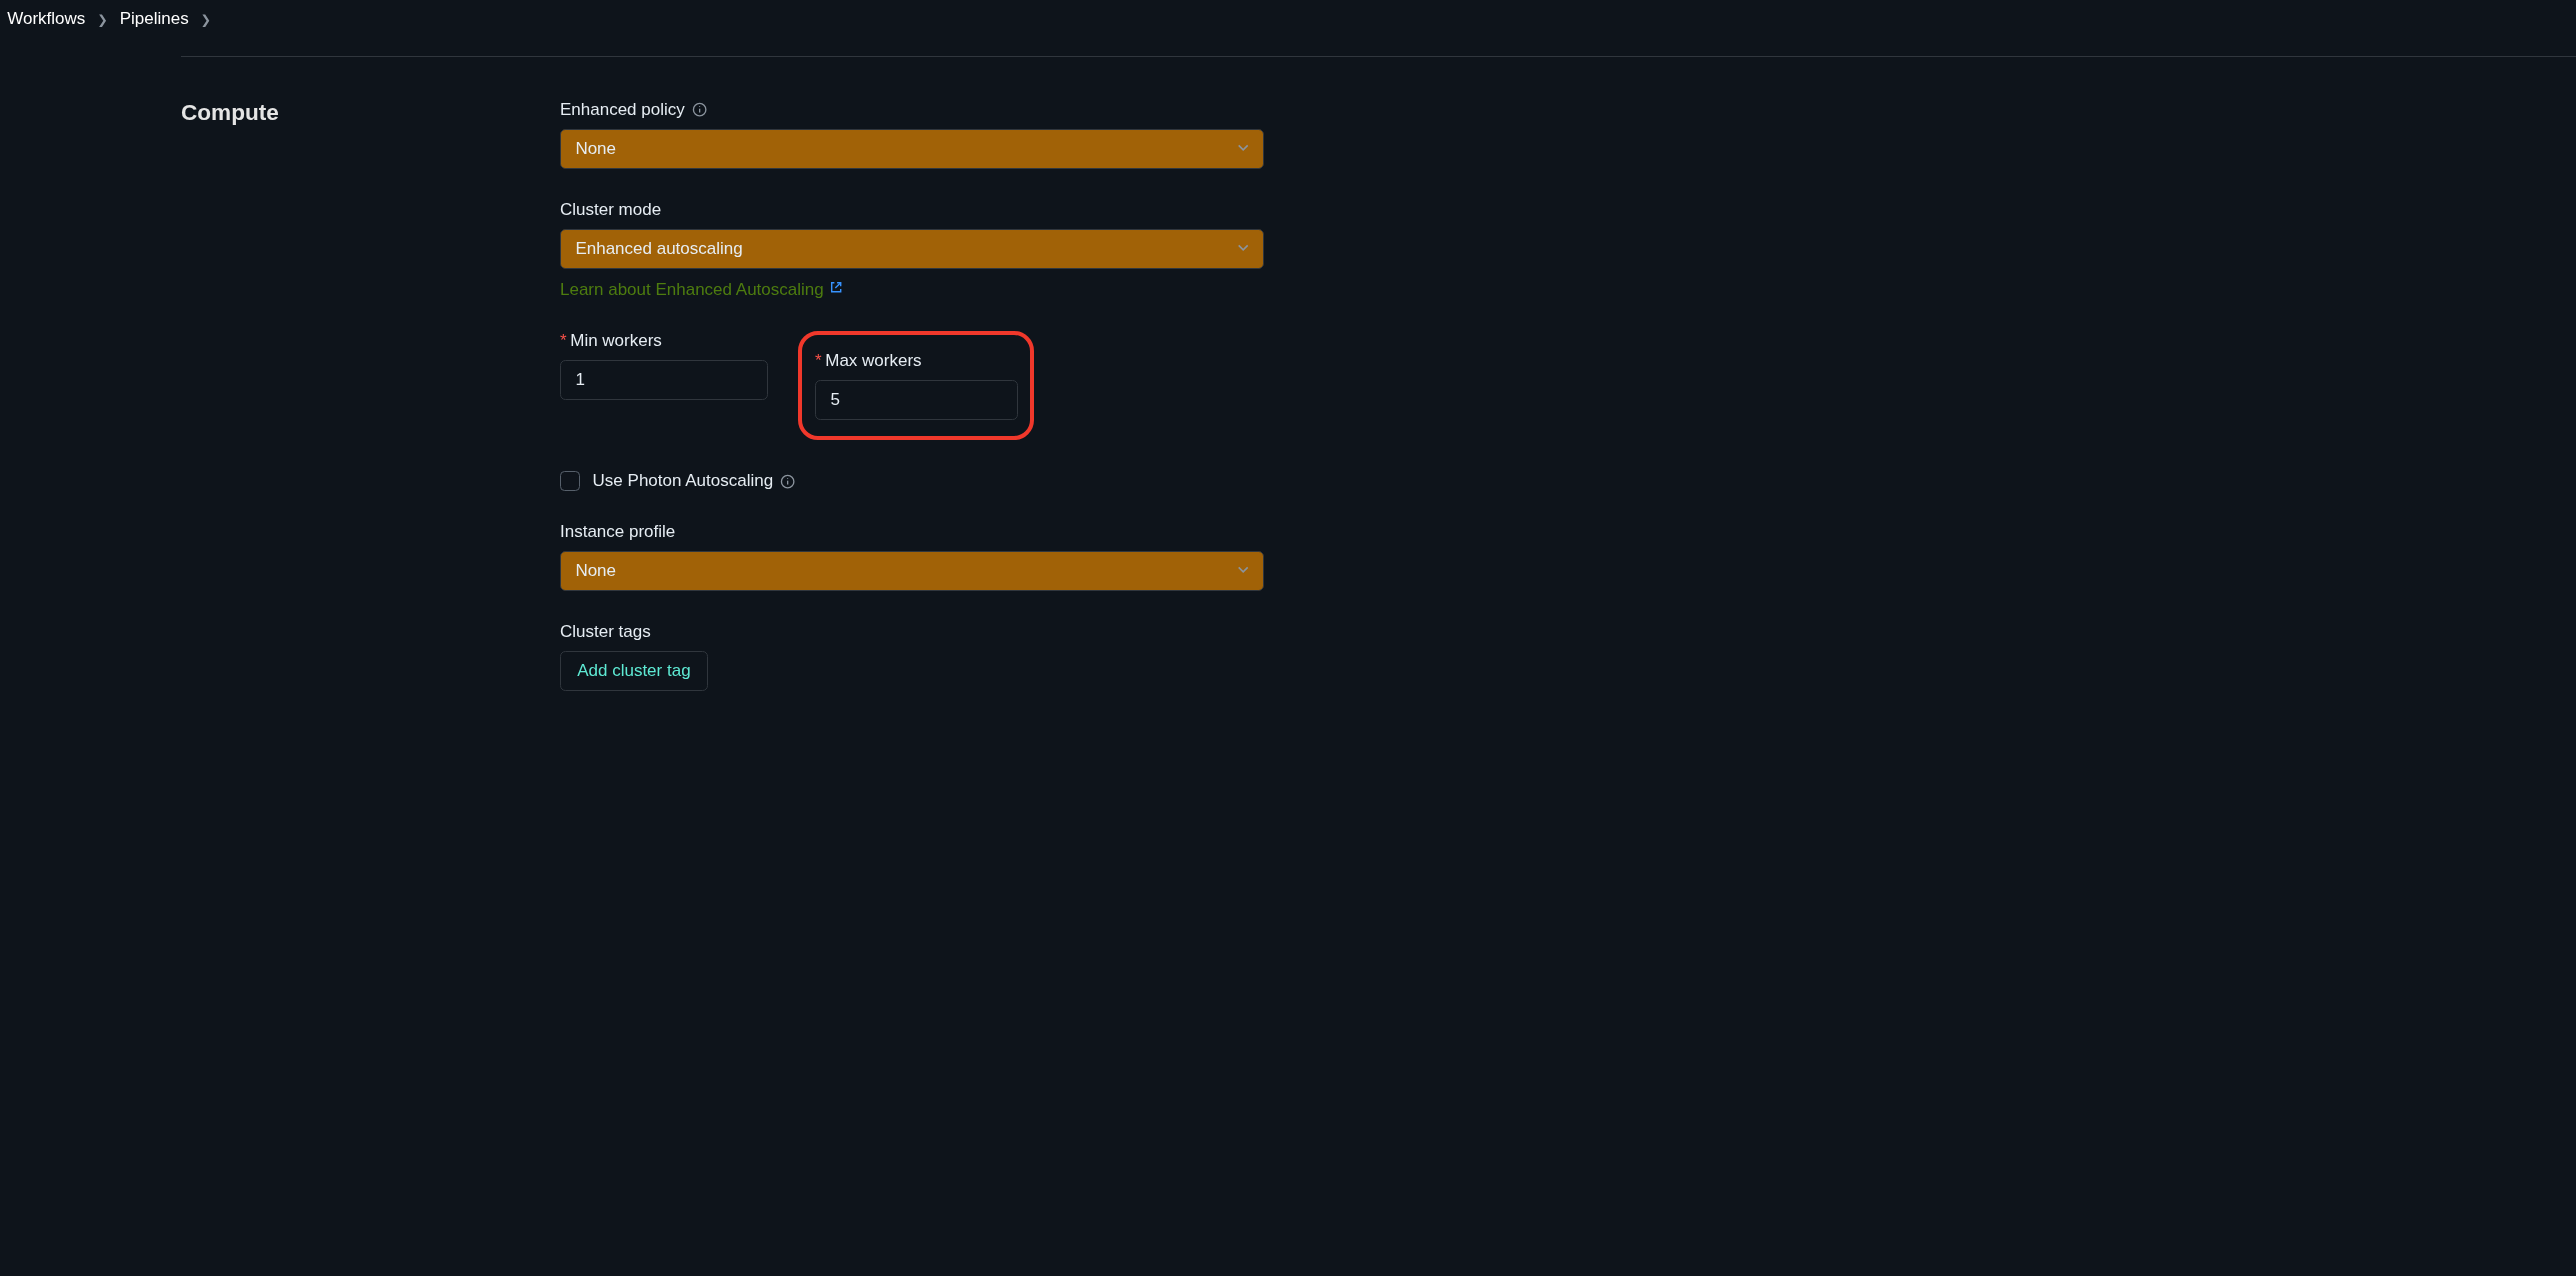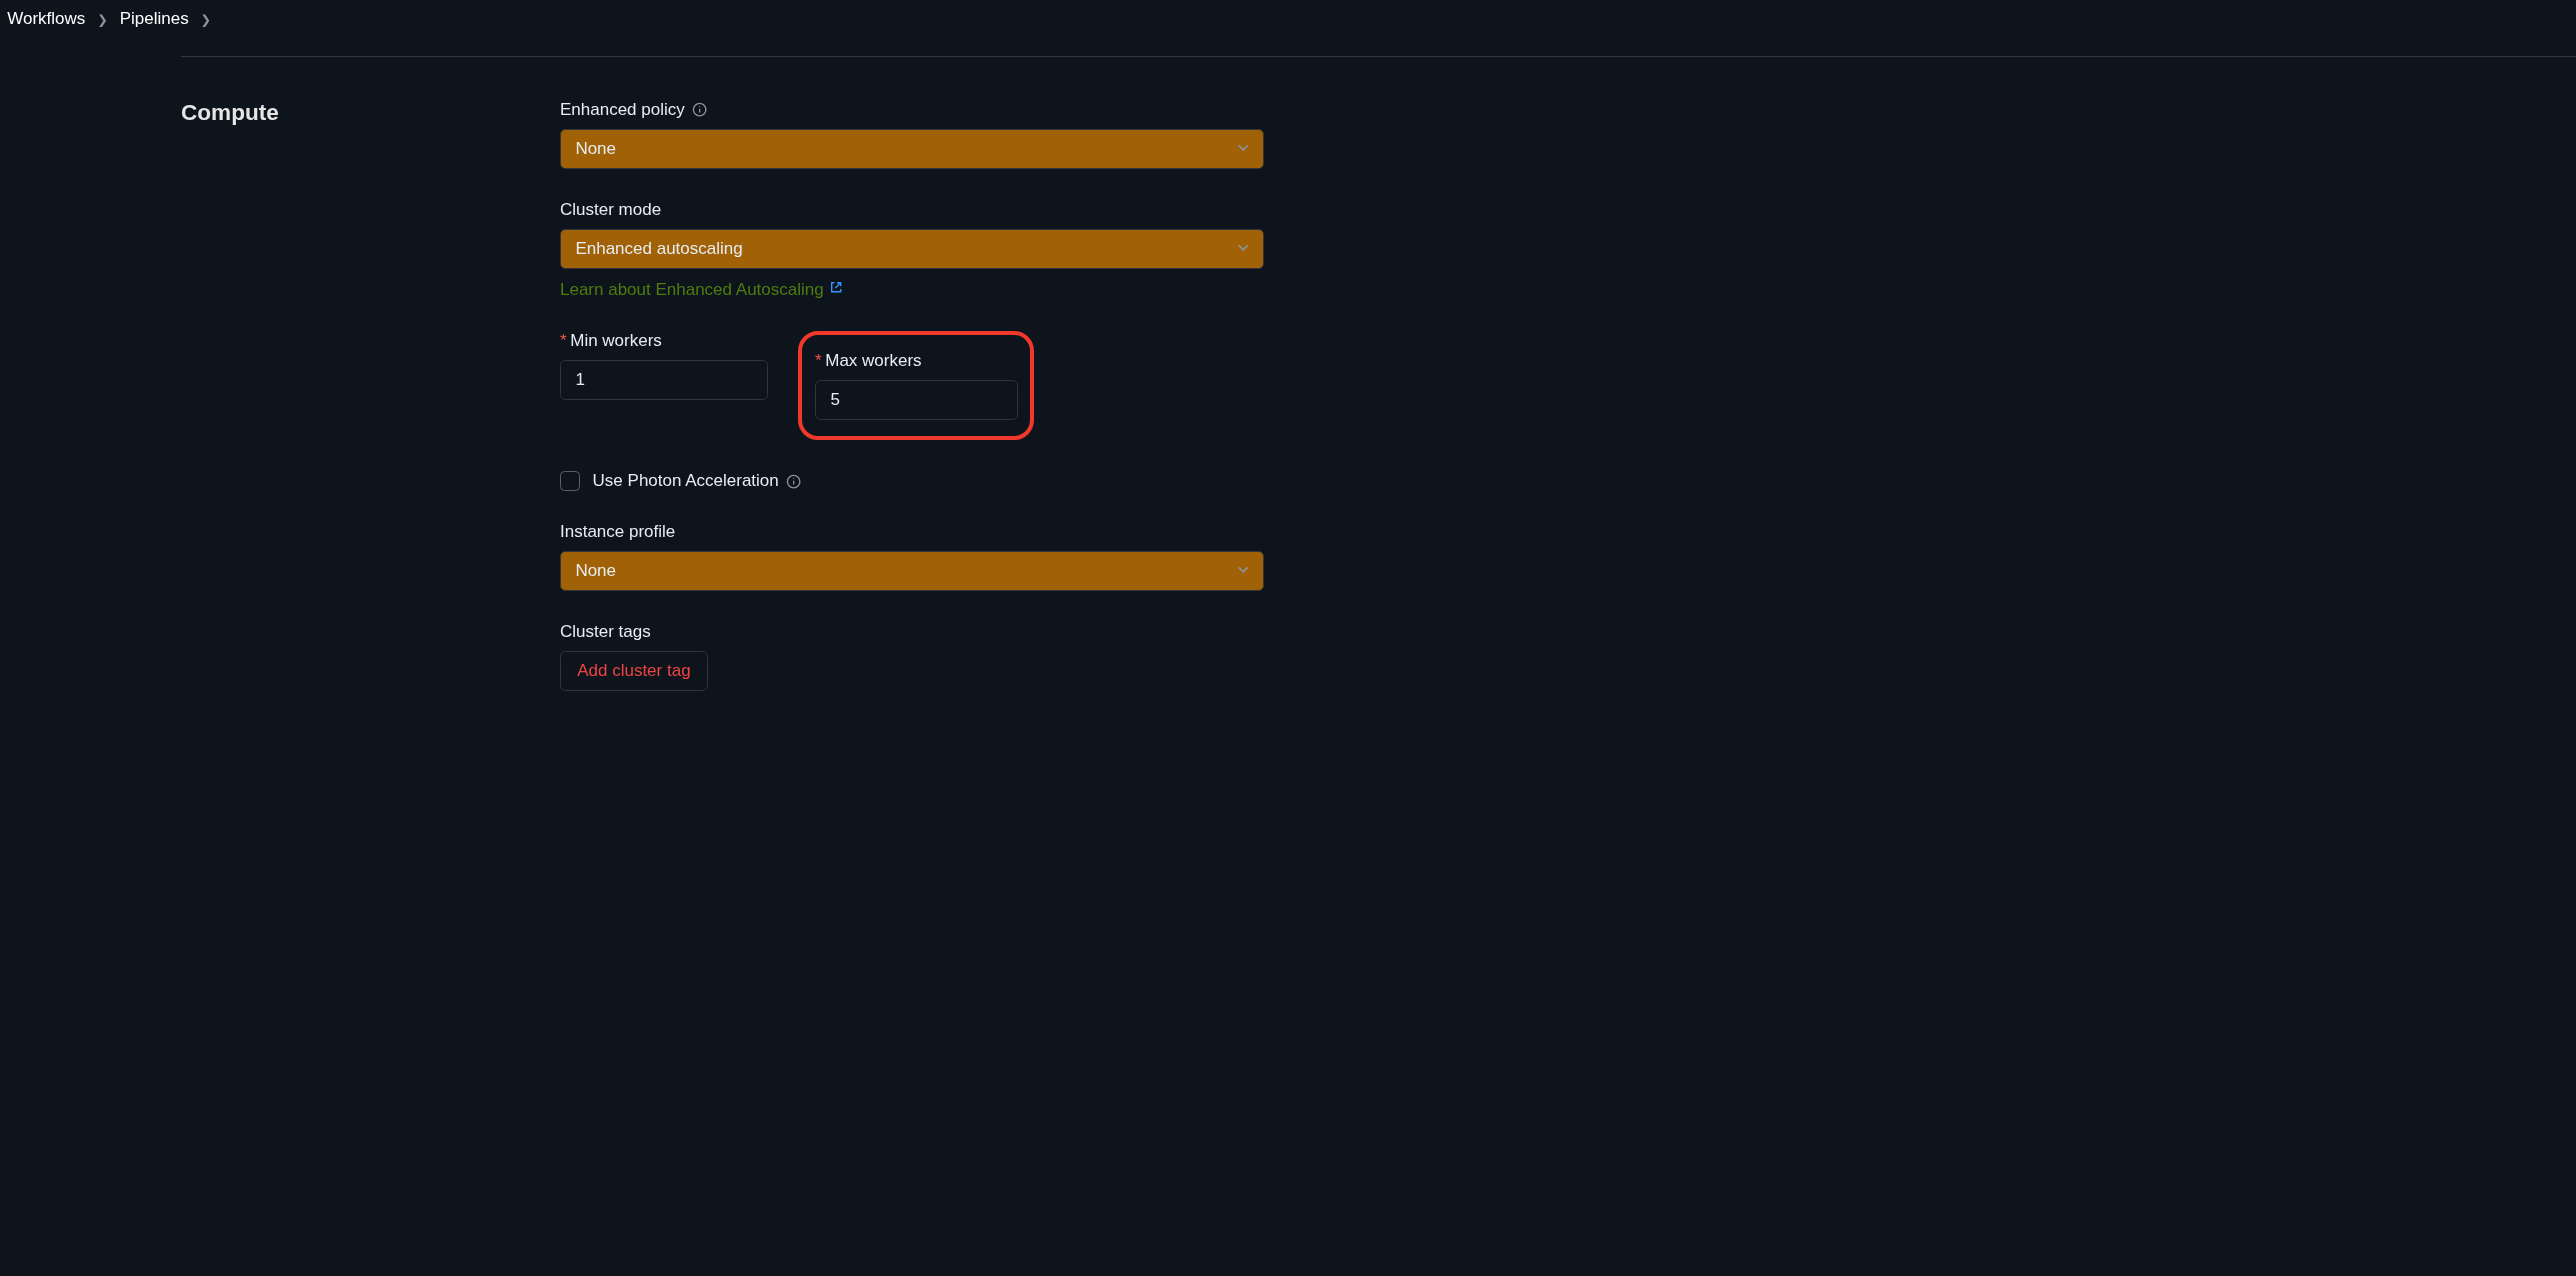--- a/index.html
+++ b/index.html
@@ -80,21 +80,21 @@
       border: 0.9px solid #56606b; border-radius: 4.5px;
       background: transparent; cursor: pointer;
     }
     .checkbox-label { font-size: 17px; display: inline-flex; align-items: center; gap: 7.2px; }
     .info-icon { display: inline-flex; }
     .info-icon svg { width: 15.3px; height: 15.3px; }
     .ext-icon svg { width: 14.4px; height: 14.4px; }
     .chev svg { width: 14.4px; height: 14.4px; }
     .btn {
       border: 0.9px solid #30363d; border-radius: 5.4px;
-      background: #0e141b; color: #ef4444;
+      background: #0e141b; color: #5eead4;
       padding: 9px 16.2px; font-size: 17px; cursor: pointer;
     }
     .with-icon { display: inline-flex; align-items: center; gap: 7.2px; }
   </style>
 </head>
 <body>
 
 <div class="breadcrumb">
   <a href="#">Workflows</a>
   <span class="sep">❯</span>
@@ -169,21 +169,21 @@
             <span class="req">*</span><span>Max workers</span>
           </span>
           <input class="text-input" value="5" style="">
         </div>
       </div>
     </div>
 
     <div class="checkbox-row">
       <div class="checkbox"></div>
       <span class="checkbox-label">
-        <span>Use Photon Acceleration</span>
+        <span>Use Photon Autoscaling</span>
         <span class="info-icon">
           <svg viewBox="0 0 16 16" fill="none" stroke="#8b949e" stroke-width="1.4">
               <circle cx="8" cy="8" r="6.5"></circle>
               <line x1="8" y1="7" x2="8" y2="11"></line>
               <circle cx="8" cy="4.7" r="0.6" fill="#8b949e" stroke="none"></circle>
             </svg>
         </span>
       </span>
     </div>
 

